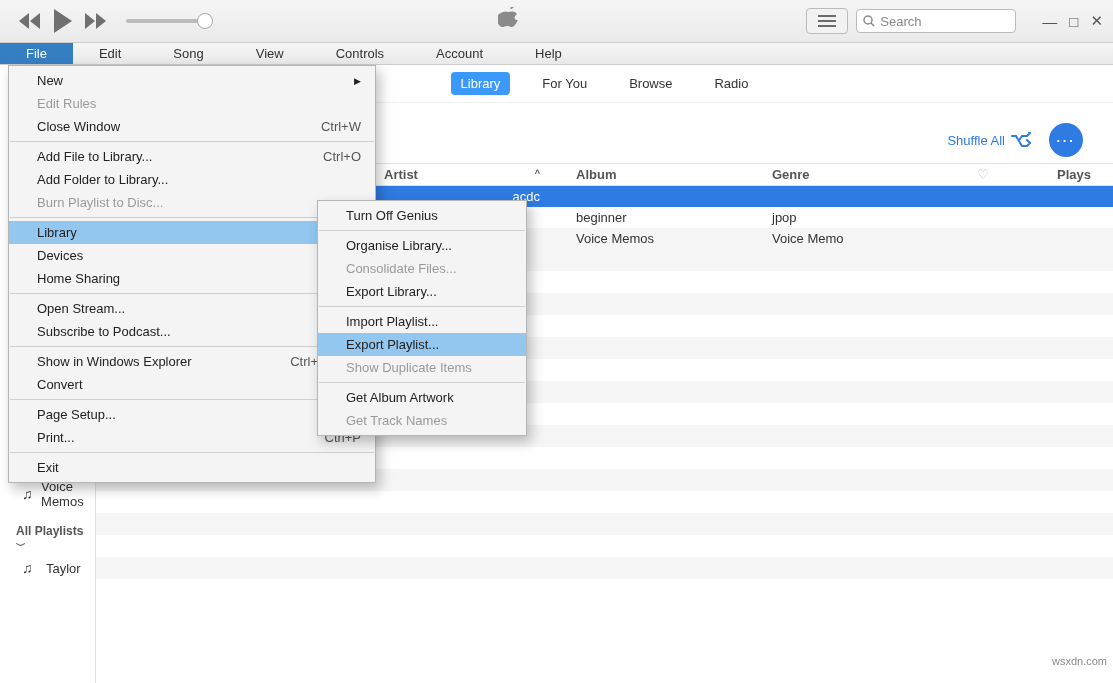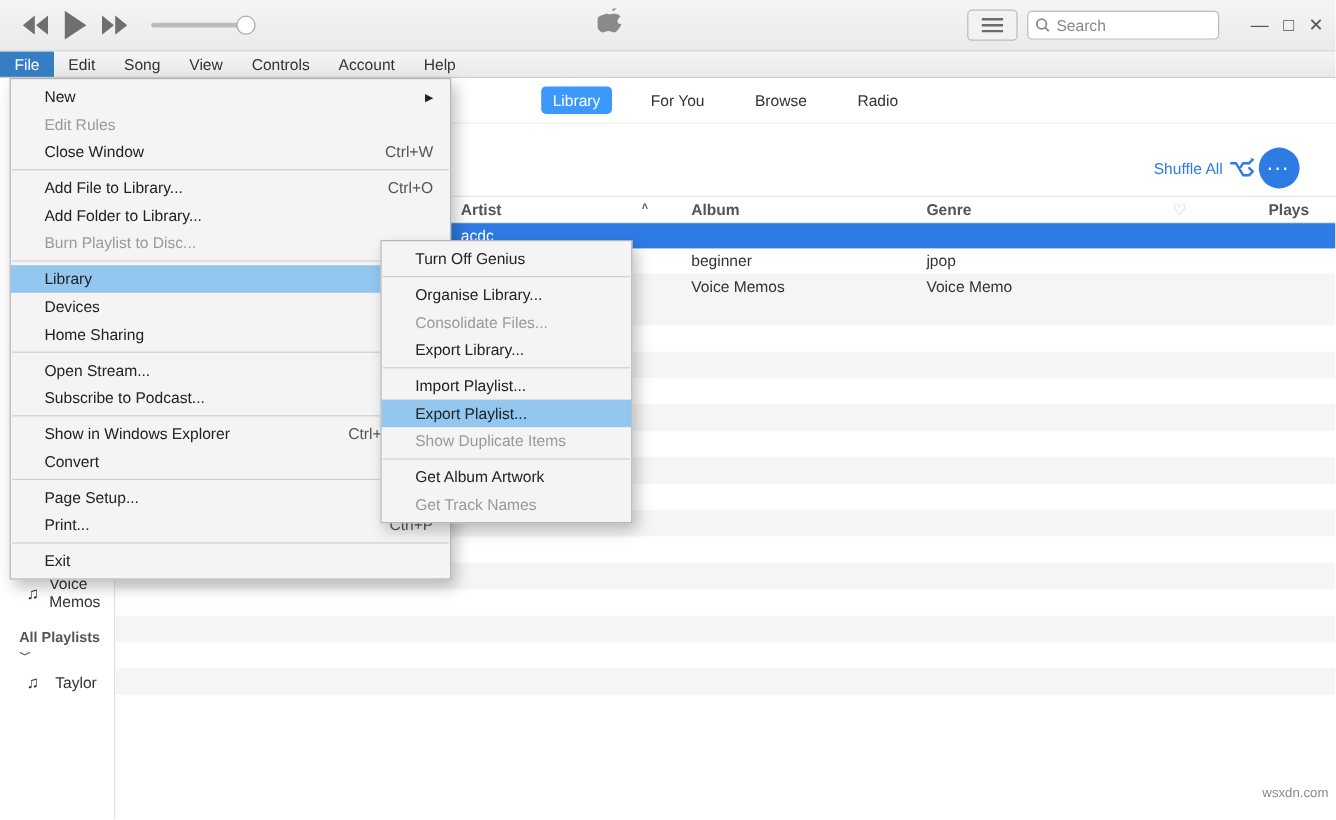--- a/index.html
+++ b/index.html
@@ -14,48 +14,48 @@
   .vol-thumb { width: 16px; height: 16px; background: #fff; border: 1px solid #aaa; border-radius: 50%; position: absolute; right: -2px; top: -6px; }
   .apple-logo { margin: 0 auto; }
   .right-ctrl { display: flex; align-items: center; gap: 8px; }
   .list-btn { width: 42px; height: 26px; background: #f2f2f2; border: 1px solid #bbb; border-radius: 4px; display: flex; align-items: center; justify-content: center; }
   .search-box { width: 160px; height: 24px; background: #fff; border: 1px solid #bbb; border-radius: 4px; display: flex; align-items: center; padding: 0 6px; color: #888; gap: 5px; }
   .win-ctrl { display: flex; align-items: center; gap: 12px; margin-left: 18px; color: #555; }
   .win-ctrl span { cursor: default; font-size: 15px; }
   
   
   .menubar { height: 22px; background: linear-gradient(#f5f5f5,#e9e9e9); border-bottom: 1px solid #ccc; display: flex; align-items: stretch; padding-left: 0; font-size: 13px; }
-  .menu-item { padding: 3px 12px; cursor: default; }
+  .menu-item { padding: 3px 26px; cursor: default; }
   .menu-item.active { background: #4a90d9; color: #fff; background:#3b7dc4; background:#2d6db3; background:#4a88c7; }
   .menu-item.active { background:#367ec4; }
   
   
   .content { display: flex; height: calc(100% - 43px - 22px); }
   .sidebar { width: 210px; border-right: 1px solid #e0e0e0; padding: 16px 0 0 14px; font-size: 13px; color: #333; }
   .sb-item { padding: 3px 0 3px 8px; display: flex; align-items: center; gap: 8px; cursor: default; }
   .sb-icon { width: 16px; display: inline-block; }
   .sb-group { color: #555; font-weight: bold; margin:0 0 4px 2px; font-size:12px; cursor:default; }
   .sb-group .caret{ font-size:10px;}
   
   .main { flex: 1; display: flex; flex-direction: column; position: relative; }
   .nav-tabs { height: 38px; display: flex; align-items: center; justify-content: center; gap: 22px; border-bottom: 1px solid #eee; }
   .tab { color: #333; padding: 4px 10px; border-radius: 4px; cursor: default; }
   .tab.active { background: #3b99fc; color: #fff; }
   
   .header-row { display: flex; align-items: center; padding: 20px 30px 6px 20px; }
   .hr-left .ch{ font-size:17px; color:#333;}
   .hr-left .sub { color: #888; font-size: 12px; }
-  .hr-right { margin-left: auto; display: flex; align-items: center; gap: 4px; }
+  .hr-right { margin-left: auto; display: flex; align-items: center; gap: 18px; }
   .shuffle-all { color: #2f7be4; font-weight: 500; display:flex; align-items:center; gap:6px; cursor:default;}
   .more-btn { width: 34px; height: 34px; border-radius: 50%; background: #2f7be4; display: flex; align-items: center; justify-content: center; color: #fff; font-weight: bold; letter-spacing: 2px; }
   
   .tracks { flex:1; overflow:hidden;}
   .thead, .trow { display: grid; grid-template-columns: 22px 190px 156px 160px 155px 40px 70px; align-items: center; font-size: 13px; padding: 3px 4px; gap: 36px; }
   .thead { border-top:1px solid #e2e2e2; border-bottom:1px solid #e2e2e2; color:#555; font-weight: 550; background:#fff;}
-  .trow.selected { background:#2f7be4; color:#fff; }
+  .trow.selected { background:#2f7be4; color:#fff;text-align:right; }
   .trow.even { background:#f5f5f5; }
   .stripes div{ height:22px; }
   .stripes div:nth-child(odd){ background:#f5f5f5;}
   .heart{ text-align:center; color:#bbb;}
   .plays{ text-align:center;}
   .sort-caret{ margin-left:auto; font-size:9px;}
   
   
   .file-menu { position:absolute; left:8px; top:65px; width:368px; background:#f4f4f4; border:1px solid #b5b5b5; box-shadow:4px 6px 12px rgba(0,0,0,.25); z-index:100; padding:3px 0;}
   .fm-item{ display:flex; align-items:center; padding:4px 14px 4px 28px; color:#222; cursor:default;}

